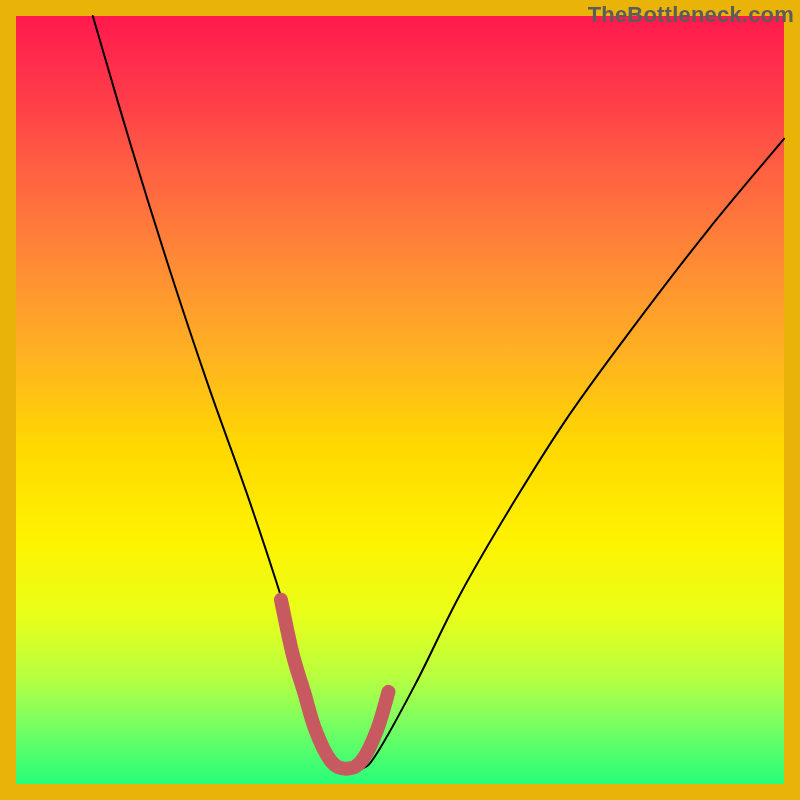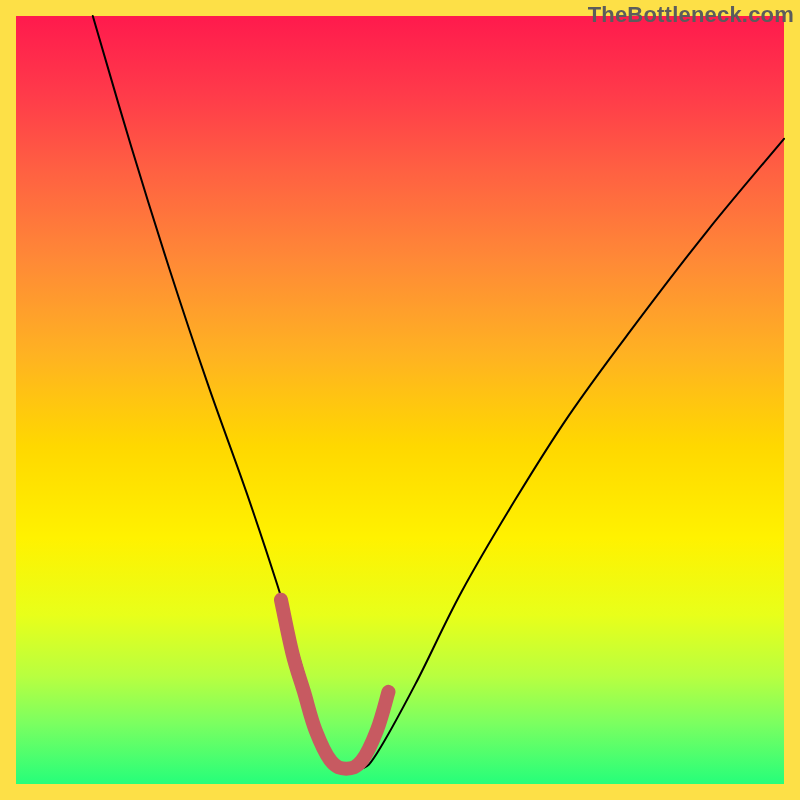--- a/index.html
+++ b/index.html
@@ -1,21 +1,21 @@
 <!DOCTYPE html>
 <html><head>
 <meta charset="utf-8">
 <style>
   * { margin: 0; padding: 0; box-sizing: border-box; }
   html, body { width: 800px; height: 800px; background: #000; overflow: hidden; }
   .frame {
     position: relative;
     width: 800px;
     height: 800px;
-    background: #fde047;
+    background: #eab308;
     padding-left: 24px;
   }
   .plot-area {
     position: absolute;
     left: 16px;
     top: 16px;
     width: 768px;
     height: 768px;
     background: linear-gradient(to bottom,
       #ff1a4d 0%,

